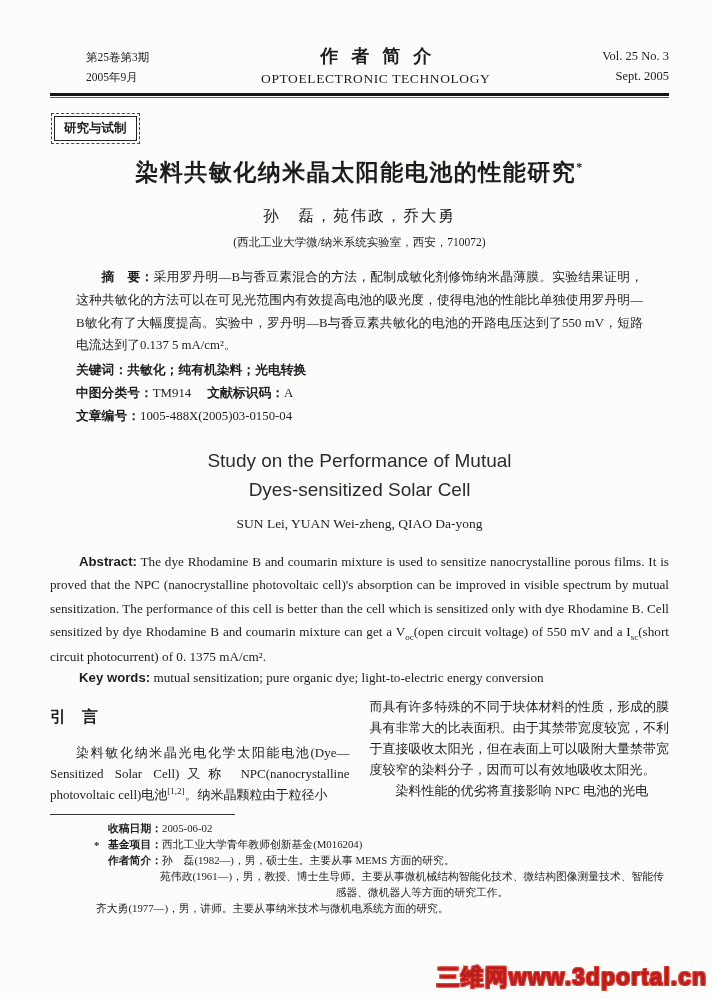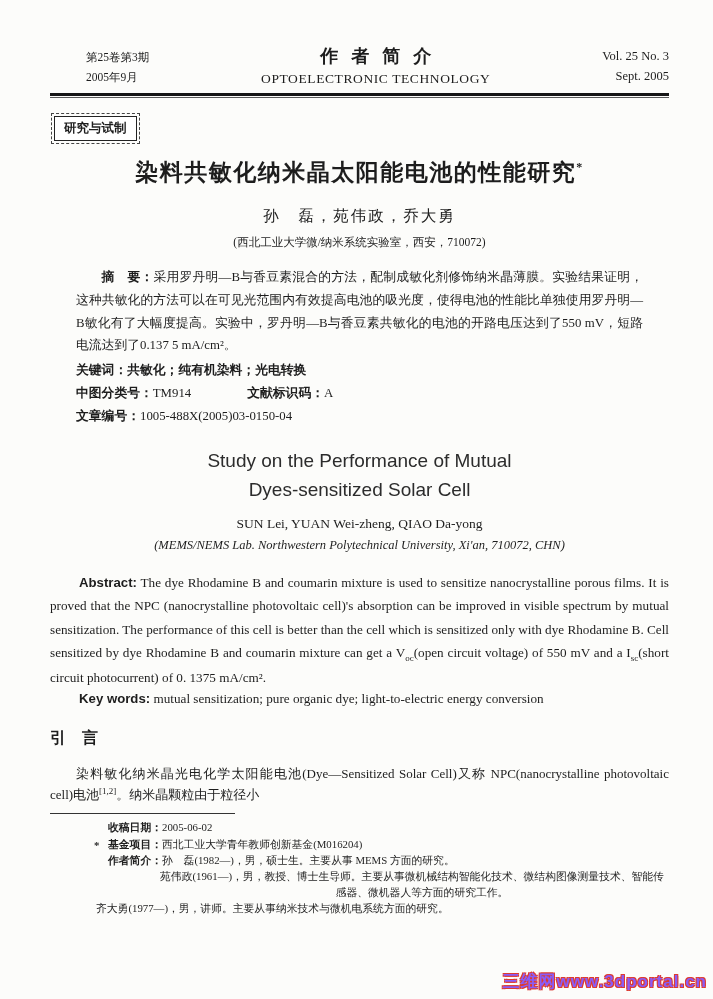--- a/index.html
+++ b/index.html
@@ -30,21 +30,21 @@
   .title{margin:16px 0 0;text-align:center;font-size:23px;font-weight:bold;
          letter-spacing:1.5px;font-family:Liberation Serif, serif;}
   .title .mark{font-size:12px;vertical-align:super;font-weight:bold;}
   .authors{margin-top:18px;text-align:center;font-size:15.5px;letter-spacing:2px;}
   .affil{margin-top:8px;text-align:center;font-size:11.5px;}
 
   
   .abs-cn{margin:16px 26px 0;font-size:12.8px;line-height:1.78;text-align:justify;text-indent:2em;}
   .lab{font-weight:bold;font-family:"Liberation Sans",sans-serif;}
   .meta{margin:2px 26px 0;font-size:12.8px;line-height:1.78;}
-  .meta .sp{margin-right:56px;}
+  .meta .sp{margin-right:16px;}
   .meta .kw{font-weight:bold;}
 
   
   .en-title{margin:20px 0 0;text-align:center;font-size:19px;line-height:1.5;color:#2c2c2c;
             font-family:"Liberation Sans",sans-serif;font-weight:normal;}
   .en-authors{margin-top:12px;text-align:center;font-size:13.5px;}
   .en-affil{margin-top:6px;text-align:center;font-size:12.5px;font-style:italic;}
   .abs-en{margin:18px 0 0;font-size:13.2px;line-height:1.75;text-align:justify;text-indent:2.2em;}
   .kw-en{margin:2px 0 0;font-size:13.2px;text-indent:2.2em;}
   sub{font-size:9px;}
@@ -61,22 +61,22 @@
   .footnote{margin-top:8px;}
   .fn-rule{width:185px;border-top:1.4px solid #333;margin-bottom:5px;}
   .fn{font-size:10.8px;line-height:1.5;color:#1f1f1f;}
   .fn-line1,.fn-line3{padding-left:58px;}
   .fn-line2{padding-left:58px;position:relative;}
   .fn-marker{position:absolute;left:44px;top:1px;font-weight:bold;}
   .fn-line4{padding-left:125px;text-indent:-20px;text-align:center;}
   .fn-line5{padding-left:46px;}
 
   
-  .watermark{position:absolute;right:6px;bottom:6px;font-size:17px;font-weight:bold;
-             letter-spacing:1px;font-family:"Liberation Sans",sans-serif;color:#8b5cf6;
+  .watermark{position:absolute;right:6px;bottom:6px;font-size:23px;font-weight:bold;
+             letter-spacing:1px;font-family:"Liberation Sans",sans-serif;color:#b91c1c;
              text-shadow:-1px -1px 0 #dd3b30,1px -1px 0 #dd3b30,-1px 1px 0 #dd3b30,1px 1px 0 #dd3b30;}
 </style>
 </head>
 <body>
 
 <div class="content">
 
   <header class="journal-header">
     <div class="jh-left">
       <div>第25卷第3期</div>
@@ -106,32 +106,35 @@
   <div class="meta">
     <div><span class="lab">关键词：</span><span class="kw">共敏化；纯有机染料；光电转换</span></div>
     <div><span class="lab">中图分类号：</span><span class="sp">TM914</span><span class="lab">文献标识码：</span><span>A</span></div>
     <div><span class="lab">文章编号：</span><span>1005-488X(2005)03-0150-04</span></div>
   </div>
 
   <h2 class="en-title"><span>Study on the Performance of Mutual</span><br>
       <span>Dyes-sensitized Solar Cell</span></h2>
 
   <div class="en-authors">SUN Lei, YUAN Wei-zheng, QIAO Da-yong</div>
-  <div class="en-affil">(MEMS/NEMS Lab. Northwestern Polytechnical University, Xi'an, 710072, CHN)</div>
 
   <p class="abs-en"><span class="lab">Abstract:</span>
     <span>The dye Rhodamine B and coumarin mixture is used to sensitize nanocrystalline porous films. It is proved that the NPC (nanocrystalline photovoltaic cell)'s absorption can be improved in visible spectrum by mutual sensitization. The performance of this cell is better than the cell which is sensitized only with dye Rhodamine B. Cell sensitized by dye Rhodamine B and coumarin mixture can get a V</span><sub>oc</sub><span>(open circuit voltage) of 550 mV and a I</span><sub>sc</sub><span>(short circuit photocurrent) of 0. 1375 mA/cm².</span></p>
 
   <p class="kw-en"><span class="lab">Key words:</span>
     <span>mutual sensitization; pure organic dye; light-to-electric energy conversion</span></p>
 
   <div class="columns">
     <div class="col">
       <h3 class="sec-title">引　言</h3>
       <p><span>染料敏化纳米晶光电化学太阳能电池(Dye—Sensitized Solar Cell)又称 NPC(nanocrystalline photovoltaic cell)电池</span><span class="sup">[1,2]</span><span>。纳米晶颗粒由于粒径小</span></p>
+    </div>
+    <div class="col">
+      <p style="text-indent:0;">而具有许多特殊的不同于块体材料的性质，形成的膜具有非常大的比表面积。由于其禁带宽度较宽，不利于直接吸收太阳光，但在表面上可以吸附大量禁带宽度较窄的染料分子，因而可以有效地吸收太阳光。</p>
+      <p>染料性能的优劣将直接影响 NPC 电池的光电</p>
     </div>
   </div>
 
   <div class="footnote">
     <div class="fn-rule"></div>
     <div class="fn fn-line1"><span class="lab">收稿日期：</span><span>2005-06-02</span></div>
     <div class="fn fn-line2"><span class="fn-marker">*</span><span class="lab">基金项目：</span><span>西北工业大学青年教师创新基金(M016204)</span></div>
     <div class="fn fn-line3"><span class="lab">作者简介：</span><span>孙　磊(1982—)，男，硕士生。主要从事 MEMS 方面的研究。</span></div>
     <div class="fn fn-line4"><span>苑伟政(1961—)，男，教授、博士生导师。主要从事微机械结构智能化技术、微结构图像测量技术、智能传感器、微机器人等方面的研究工作。</span></div>
     <div class="fn fn-line5"><span>齐大勇(1977—)，男，讲师。主要从事纳米技术与微机电系统方面的研究。</span></div>

